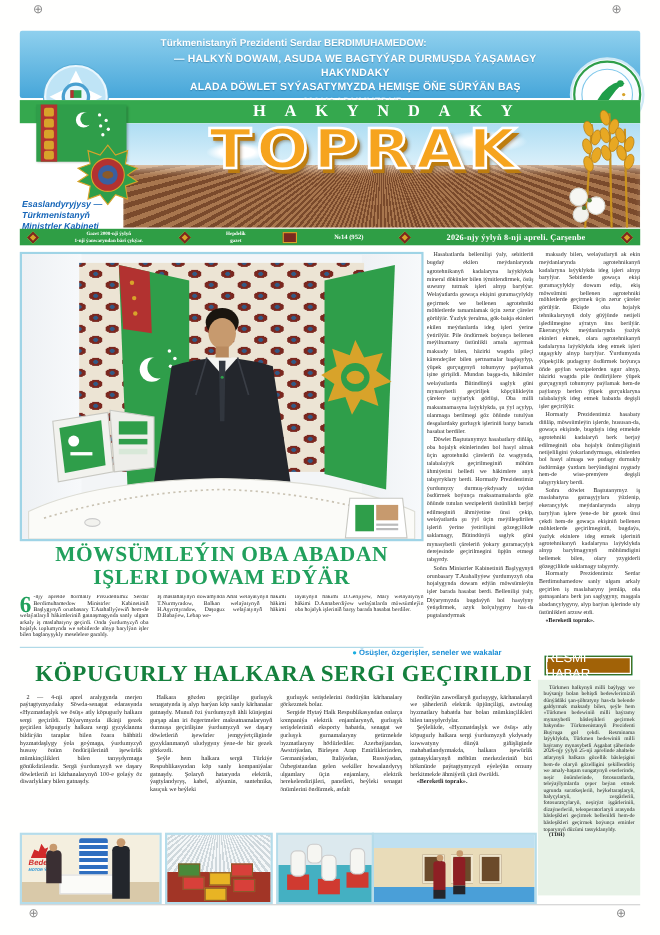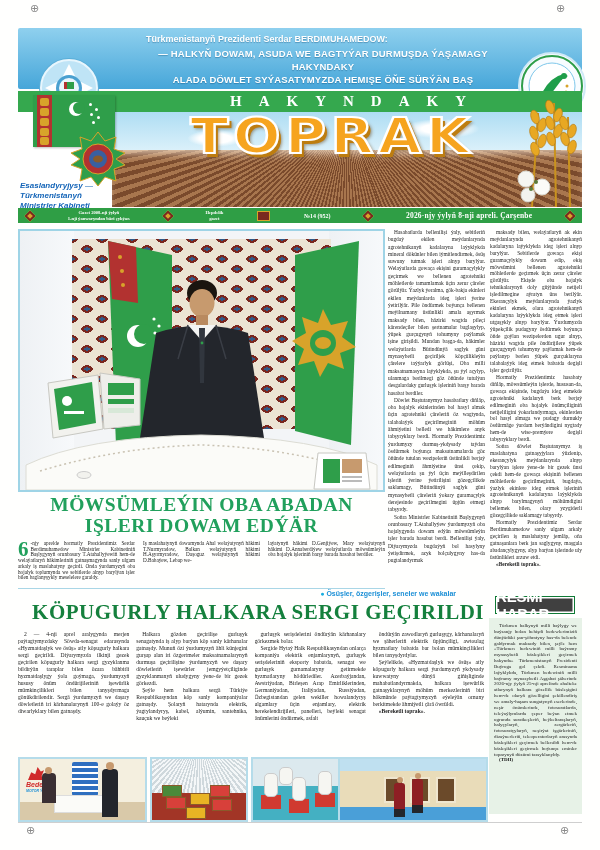--- a/index.html
+++ b/index.html
@@ -106,23 +106,23 @@
   .p2 .crate{position:absolute;width:18px;height:10px;border:1px solid #8a5a2a;}
   .p3{left:251px;width:85px;background:linear-gradient(#dce9ee 45%,#44b0c2 45%);}
   .p3 .ped{position:absolute;width:20px;height:14px;background:#d03a30;}
   .p3 .cyl{position:absolute;width:12px;height:22px;background:#f6f6f2;border:1px solid #ccc;border-radius:5px;}
   .p4{left:338px;width:146px;background:linear-gradient(#bfe0f0 20%,#e9dcb9 20% 78%,#4a9fd8 78%);}
   .p4 .win{position:absolute;top:18px;width:16px;height:22px;background:#6b4a2a;border:2px solid #efe6cf;}
   .p4 .lady{position:absolute;width:11px;height:26px;background:#8e1f24;border-radius:3px 3px 0 0;}
   .p4 .lady::before{content:"";position:absolute;left:2.5px;top:-6px;width:6px;height:6px;border-radius:50%;background:#c79a6e;}
   .p4 .lady::after{content:"";position:absolute;left:0;bottom:-8px;width:11px;height:8px;background:#23262c;}
   
-  .resmi-head{position:absolute;left:496px;top:597px;width:78px;height:16px;background:#404040;color:#fff;
+  .resmi-head{position:absolute;left:496px;top:597px;width:78px;height:16px;background:#a16207;color:#fff;
       display:flex;align-items:center;justify-content:center;font-family:"Liberation Sans",sans-serif;
-      font-weight:bold;font-size:15px;letter-spacing:-.2px;box-shadow:inset 0 0 0 1.5px #fff,0 0 0 1px #0f7a35;}
+      font-weight:normal;font-size:12px;letter-spacing:-.2px;box-shadow:inset 0 0 0 1.5px #fff,0 0 0 1px #0f7a35;}
   .resmi-body{position:absolute;left:489px;top:618px;width:93px;height:196px;background:#e7f2e7;
       box-sizing:border-box;padding:5px 5px;font-size:5px;line-height:5.85px;overflow:hidden;}
   .resmi-body p{margin:0;text-indent:5px;text-align:justify;}
   .bottom-rule{position:absolute;left:18px;top:822px;width:564px;height:1px;background:#cfcfcf;}
 </style>
 </head>
 <body>
 
 <div class="page">
 

